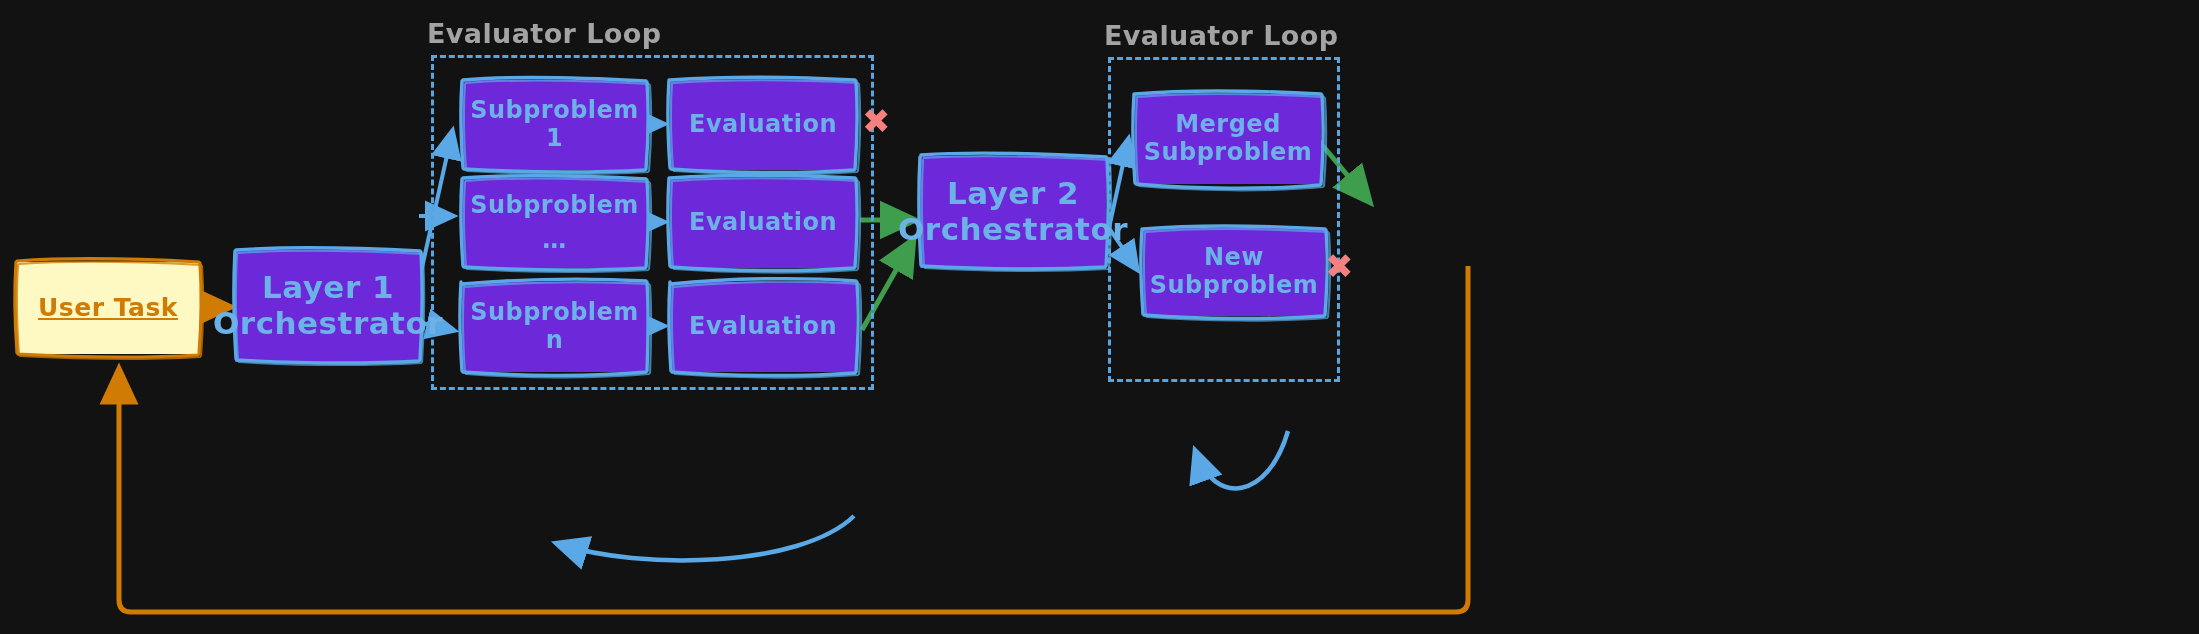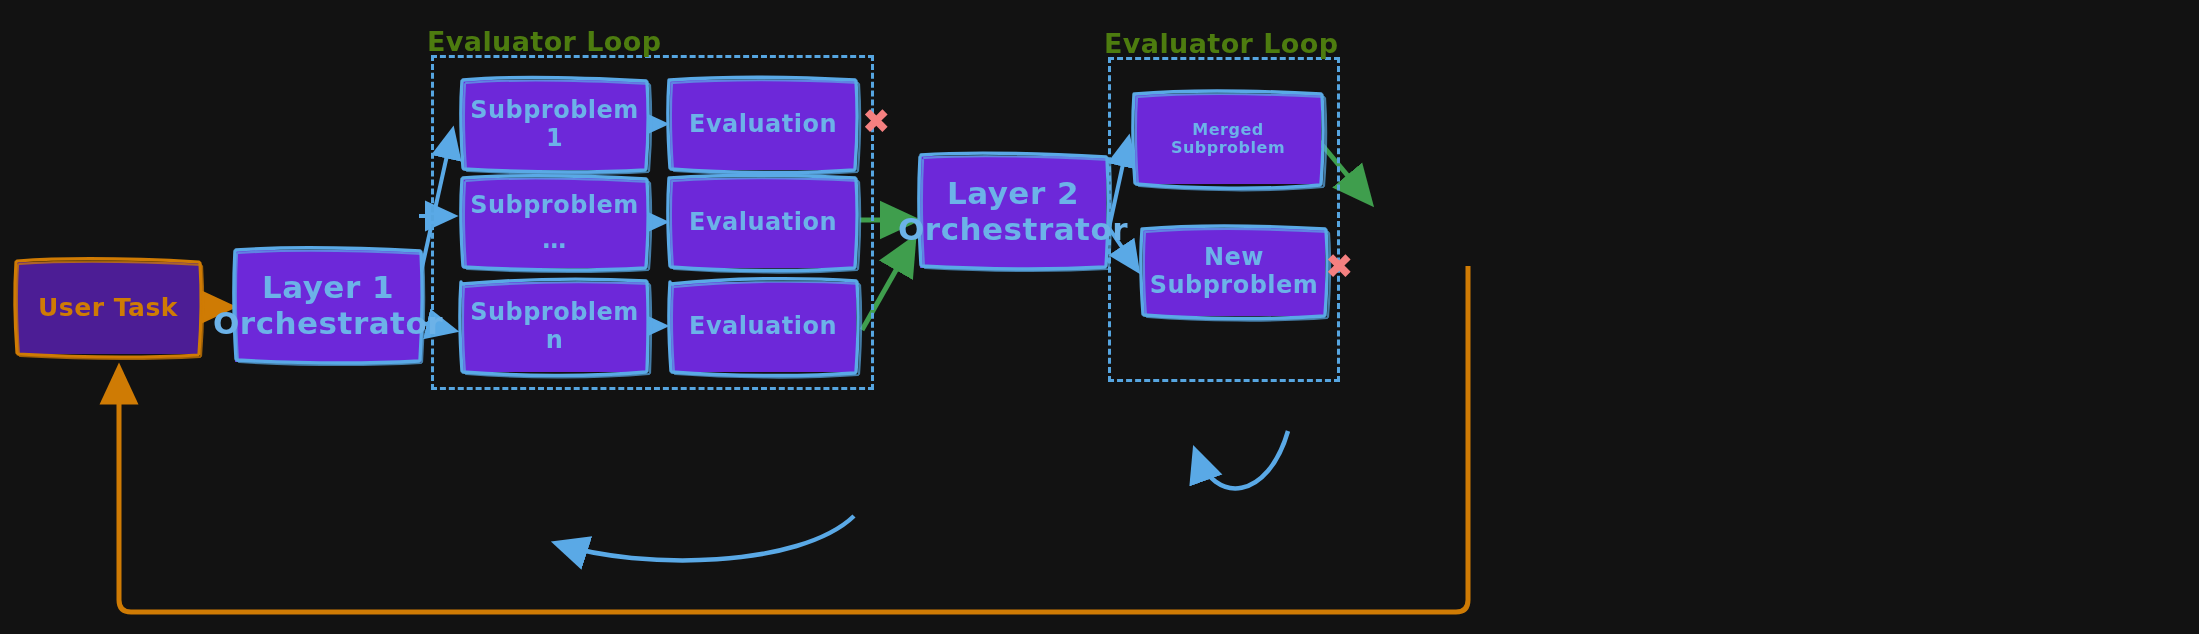--- a/index.html
+++ b/index.html
@@ -47,38 +47,38 @@
     width: calc(100% + 24px);
     height: calc(100% + 24px);
     z-index: 2;
     pointer-events: none;
   }
   .node.blue {
     background: #6d28d9;
     color: #6cb2e8;
   }
   .node.orange {
-    background: #4c1d95;
+    background: #fef9c3;
     color: #cf7b04;
+    text-decoration: underline;
   }
   .groupbox {
     position: absolute;
     border: 3.5px dashed #56a5e0;
     box-sizing: border-box;
     z-index: 1;
   }
   .grouplabel {
     position: absolute;
-    color: #4d7c0f;
+    color: #a3a3a3;
     font-weight: bold;
     font-size: 27px;
     letter-spacing: 0.4px;
     white-space: nowrap;
     z-index: 3;
-    margin-top: 8px;
   }
   .xmark {
     position: absolute;
     color: #f58080;
     font-weight: bold;
     font-size: 34px;
     z-index: 6;
     line-height: 1;
   }
 </style>
@@ -238,21 +238,21 @@
 
   <div class="node blue" style="left:920px; top:156px; width:186px; height:112px; font-size:31px;">
     <svg class="sketch" viewBox="0 0 210 136" preserveAspectRatio="none">
       <path d="M13,11 C70,7 142,10 198,13 M199,14 C201,52 200,92 198,122 M197,123 C142,126 70,125 14,122 M13,121 C11,88 10,48 12,13" stroke="#5aa9e6" stroke-width="3.4" fill="none" stroke-linecap="round"></path>
       <path d="M16,14 C73,10 145,13 201,16 M202,17 C204,54 203,94 201,124 M200,125 C145,128 73,127 17,124 M16,123 C14,90 13,50 15,16" stroke="#5aa9e6" stroke-width="2.2" fill="none" stroke-linecap="round" opacity="0.7"></path>
     </svg>
     <span class="label" style="white-space:pre-line">Layer 2
 Orchestrator</span>
   </div>
 
-  <div class="node blue" style="left:1135px; top:94px; width:186px; height:90px; font-size:16px;">
+  <div class="node blue" style="left:1135px; top:94px; width:186px; height:90px; font-size:24px;">
     <svg class="sketch" viewBox="0 0 210 114" preserveAspectRatio="none">
       <path d="M12,12 C70,7 142,9 198,12 M199,13 C201,43 200,75 198,102 M197,103 C142,108 70,107 13,102 M12,101 C10,73 9,41 11,12" stroke="#5aa9e6" stroke-width="3.4" fill="none" stroke-linecap="round"></path>
       <path d="M15,15 C73,10 145,12 201,15 M202,16 C204,45 203,77 201,104 M200,105 C145,110 73,109 16,104 M15,103 C13,75 12,43 14,15" stroke="#5aa9e6" stroke-width="2.2" fill="none" stroke-linecap="round" opacity="0.7"></path>
     </svg>
     <span class="label" style="white-space:pre-line">Merged
 Subproblem</span>
   </div>
 
   <div class="node blue" style="left:1143px; top:228px; width:182px; height:88px; font-size:24px;align-items:center;">
     <svg class="sketch" viewBox="0 0 206 112" preserveAspectRatio="none">

